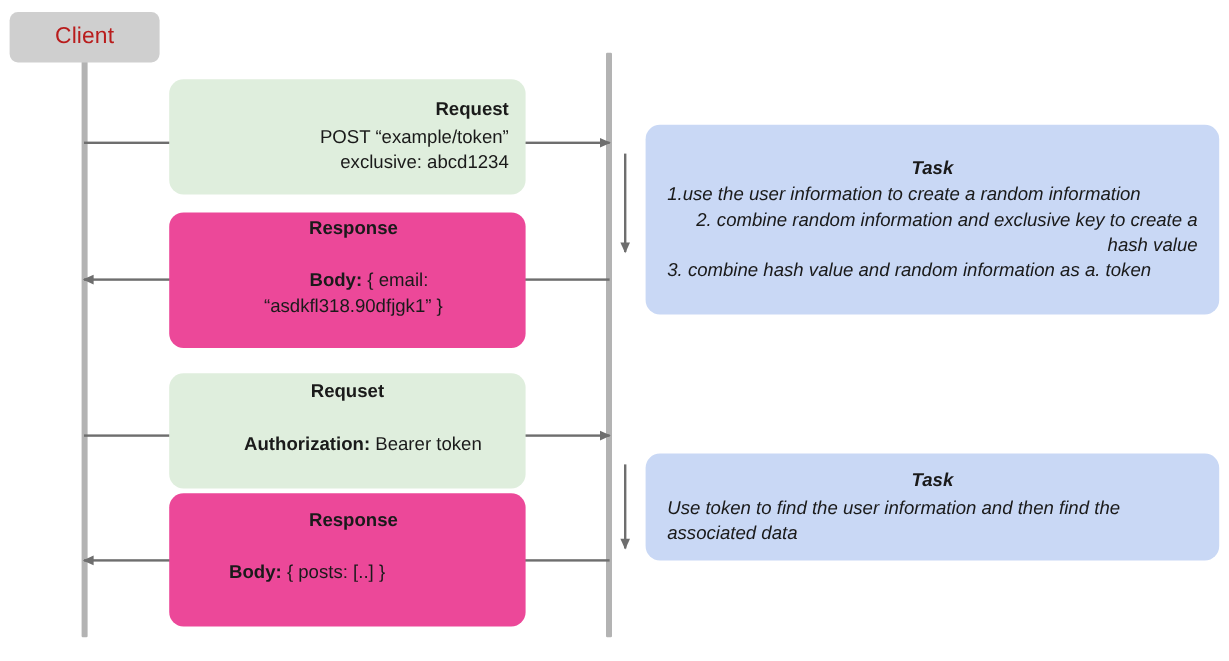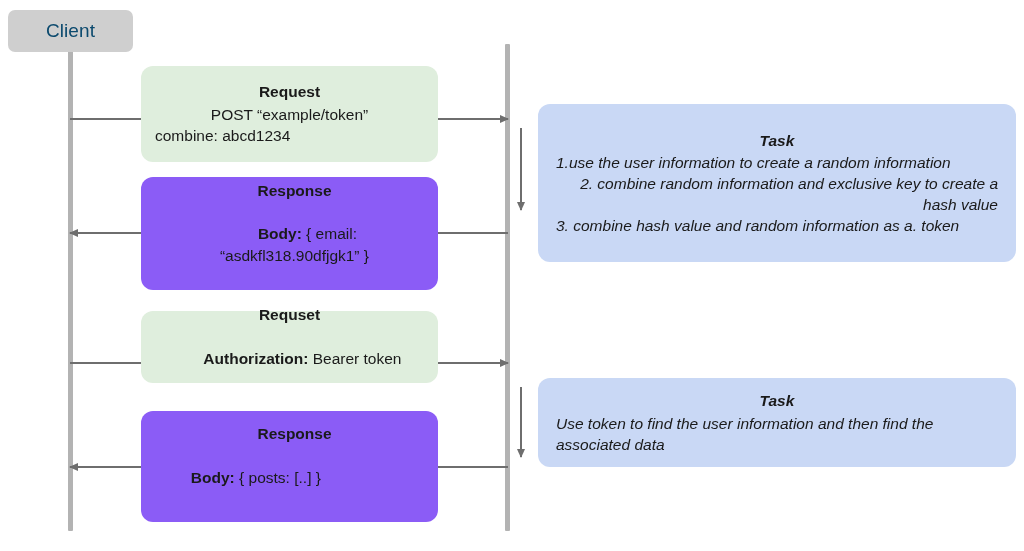--- a/index.html
+++ b/index.html
@@ -30,39 +30,39 @@
 
   
   .actor-box {
     position: absolute;
     background: #cfcfcf;
     border-radius: 7px;
     display: flex;
     align-items: center;
     justify-content: center;
     font-size: 19px;
-    color: #0c4a6e;
+    color: #b91c1c;
     letter-spacing: .1px;
   }
 
   
   .note {
     position: absolute;
     border-radius: 12px;
     box-sizing: border-box;
     padding: 0 14px;
     display: flex;
     flex-direction: column;
     justify-content: center;
     font-size: 15.5px;
     line-height: 1.38;
     color: #1a1a1a;
   }
   .note.green  { background: #dfeedd; }
-  .note.yellow { background: #8b5cf6; padding-left: 24px; }
+  .note.yellow { background: #ec4899; padding-left: 24px; }
   .note.blue   { background: #c9d8f5; font-style: italic; }
 
   .note-title {
     font-weight: bold;
     text-align: center;
     font-size: 15.5px;
     margin-bottom: 1px;
   }
   .note-line { white-space: pre-wrap; }
   .note-line.center { text-align: center; }
@@ -143,34 +143,34 @@
     <span class="head"></span>
   </div>
 
   <div class="varrow" style="left:520px; top:128px; height:82px;">
     <span class="head"></span>
   </div>
   <div class="varrow" style="left:520px; top:387px; height:70px;">
     <span class="head"></span>
   </div>
 
-  <div class="note green" style="left:141px; top:66px; width:297px; height:96px;">
+  <div class="note green" style="left:141px; top:66px; width:297px; height:96px;align-items:flex-end;">
     <div class="note-title">Request</div>
     <div class="note-line center">POST “example/token”</div>
-    <div class="note-line left">combine: abcd1234</div>
+    <div class="note-line left">exclusive: abcd1234</div>
   </div>
 
   <div class="note yellow" style="left:141px; top:177px; width:297px; height:113px;">
     <div class="note-title">Response</div>
     <div class="note-line center">
       <b>Body:</b><span> { email: “asdkfl318.90dfjgk1” }</span>
     </div>
   </div>
 
-  <div class="note green" style="left:141px; top:311px; width:297px; height:72px;">
+  <div class="note green" style="left:141px; top:311px; width:297px; height:96px;">
     <div class="note-title">Requset</div>
     <div class="note-line center">
       <b>Authorization:</b><span> Bearer token</span>
     </div>
   </div>
 
   <div class="note yellow" style="left:141px; top:411px; width:297px; height:111px;">
     <div class="note-title">Response</div>
     <div class="note-line left">
       <b>Body:</b><span> { posts: [..] }</span>

